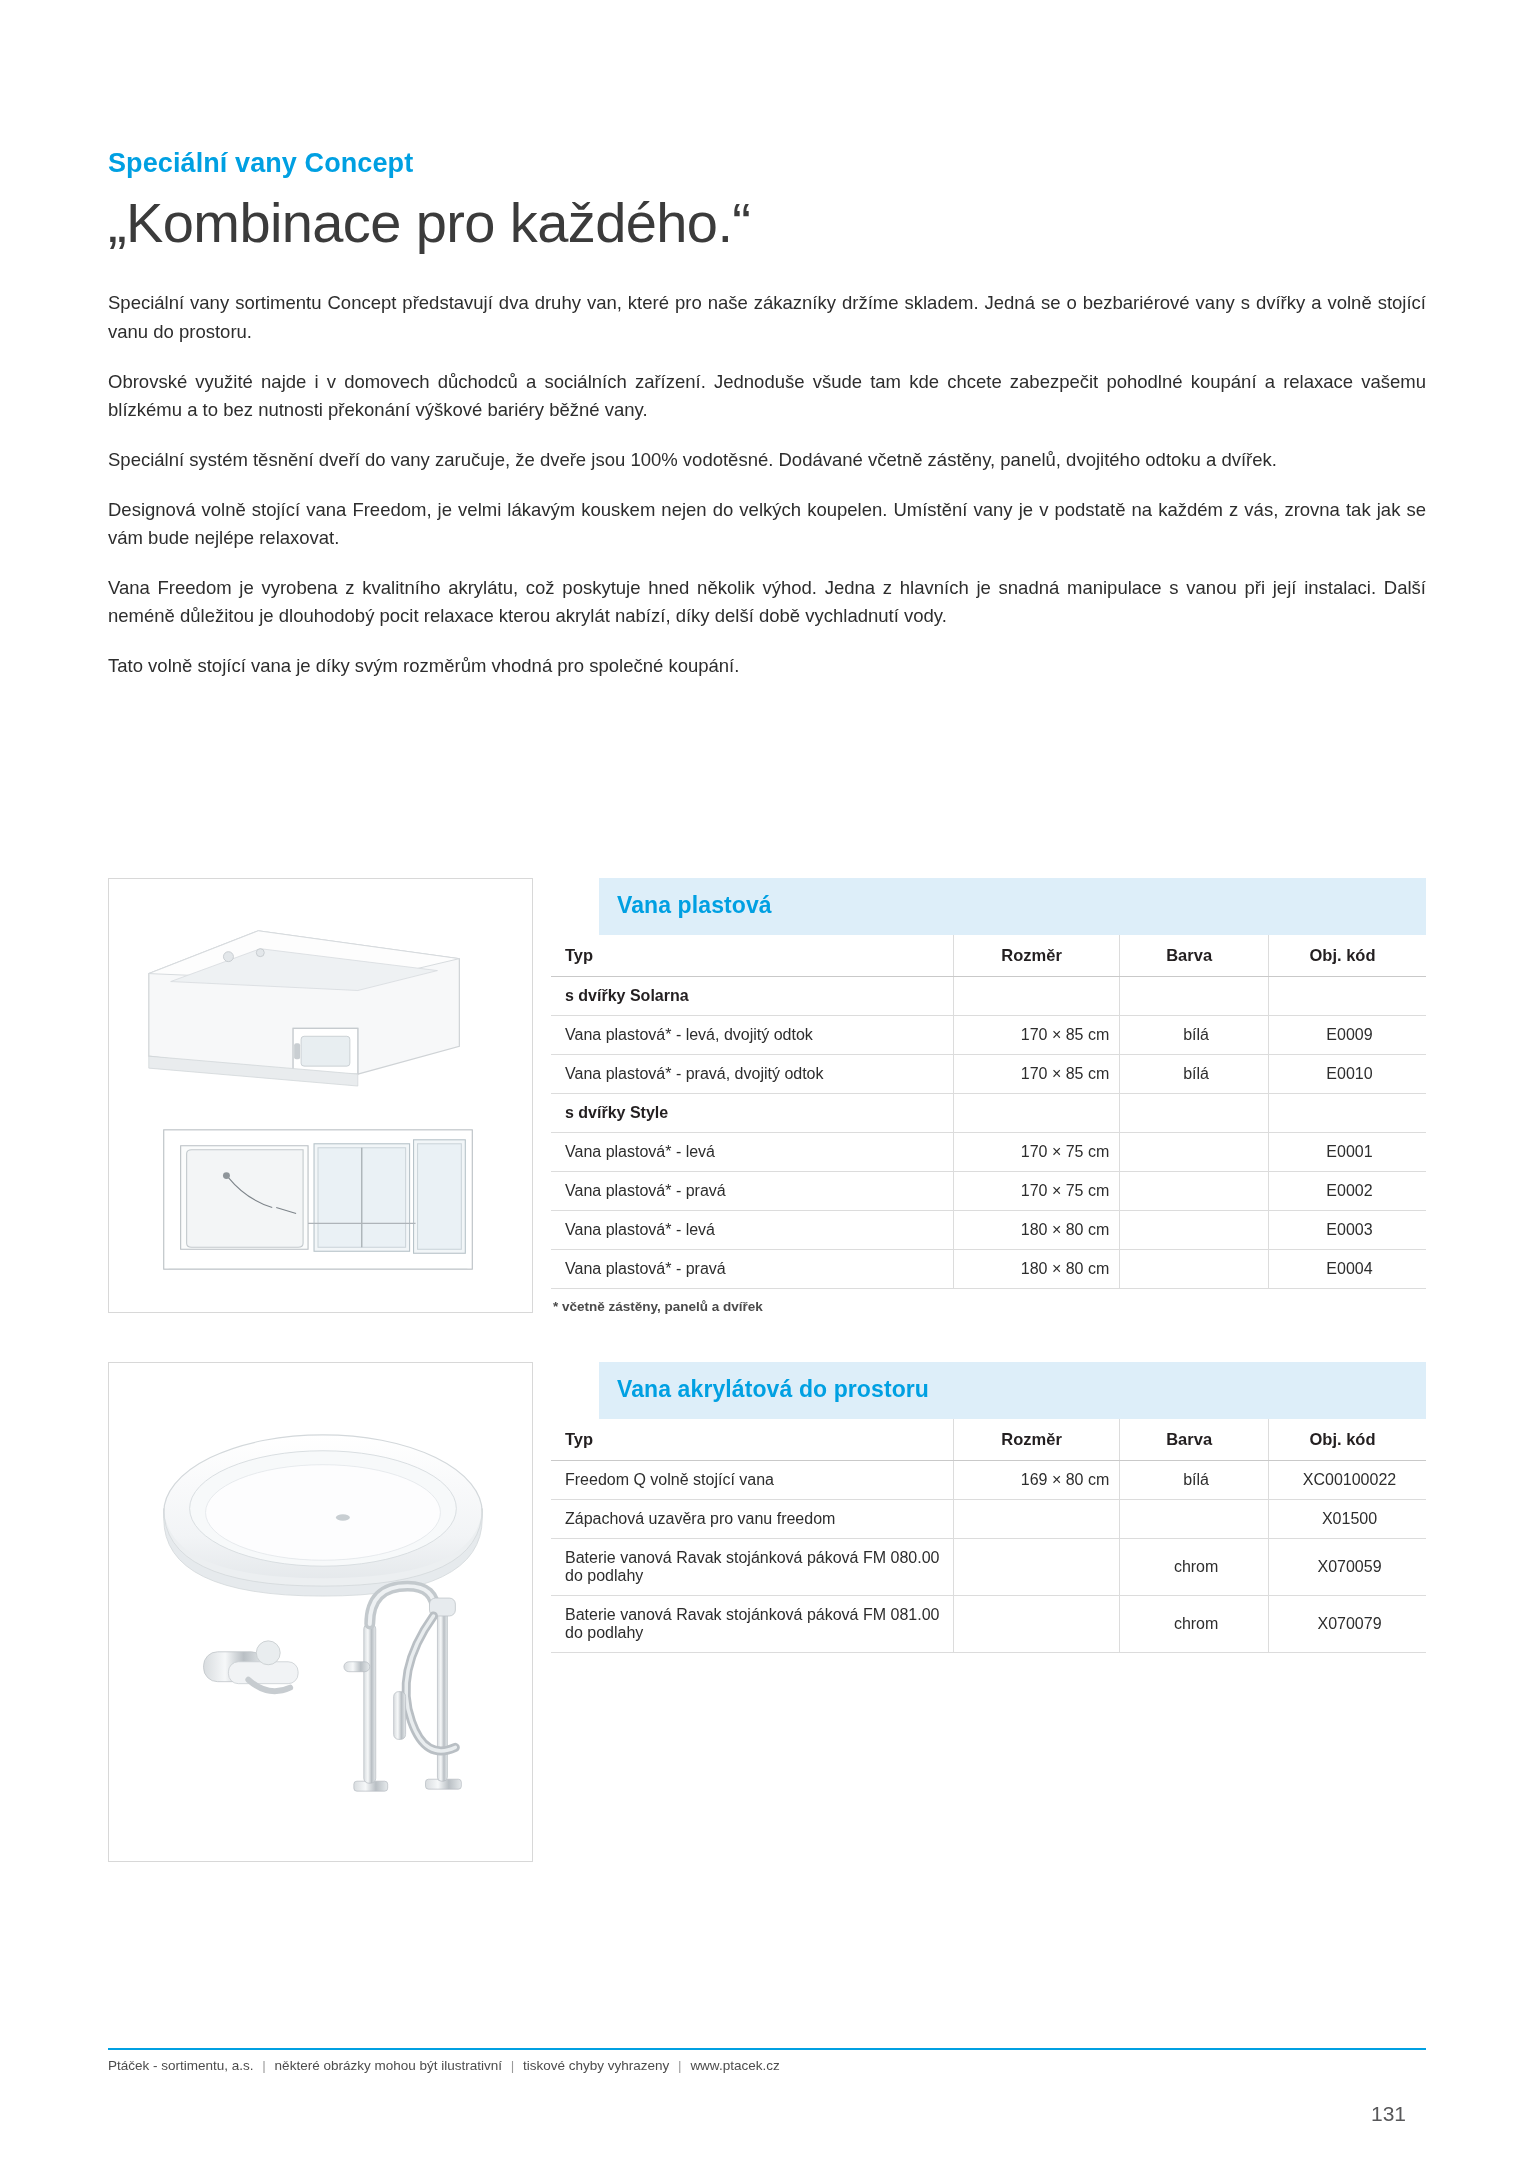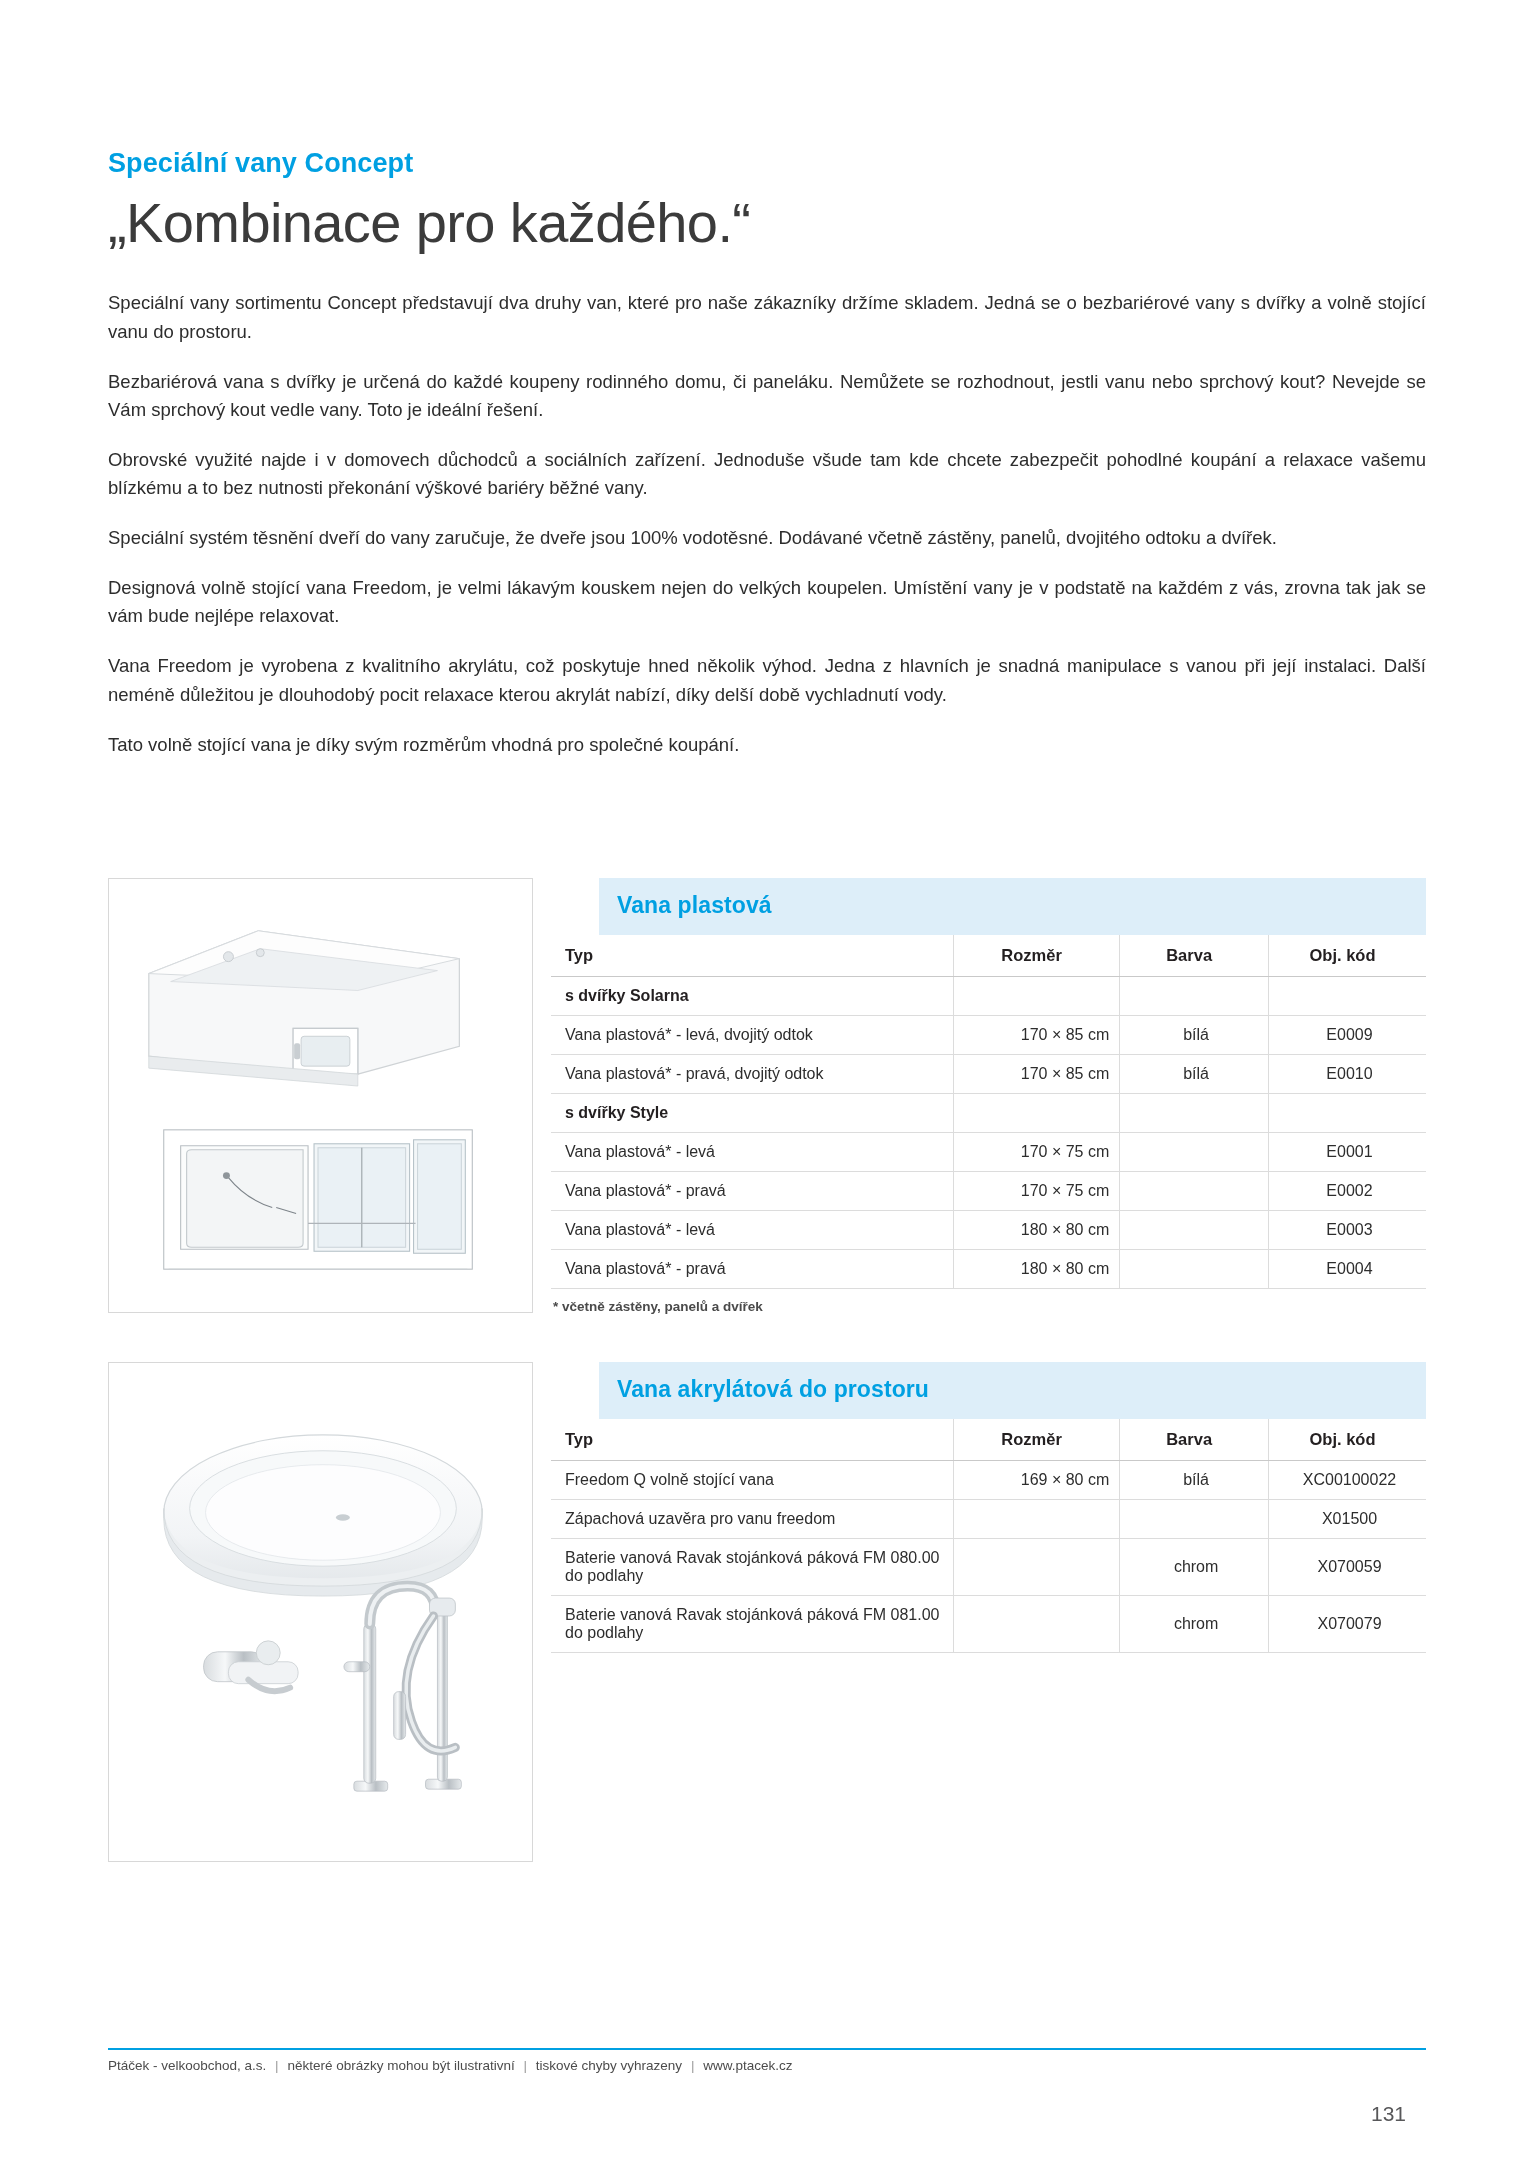--- a/index.html
+++ b/index.html
@@ -166,21 +166,20 @@
 <body>
 
 <div class="page">
 
   <div class="content">
     <div class="eyebrow">Speciální vany Concept</div>
     <h1 class="headline">„Kombinace pro každého.“</h1>
 
     <div class="body-copy">
       <p>Speciální vany sortimentu Concept představují dva druhy van, které pro naše zákazníky držíme skladem. Jedná se o bezbariérové vany s dvířky a volně stojící vanu do prostoru.</p>
-      <p>Bezbariérová vana s dvířky je určená do každé koupeny rodinného domu, či paneláku. Nemůžete se rozhodnout, jestli vanu nebo sprchový kout? Nevejde se Vám sprchový kout vedle vany. Toto je ideální řešení.</p>
       <p>Obrovské využité najde i v domovech důchodců a sociálních zařízení. Jednoduše všude tam kde chcete zabezpečit pohodlné koupání a relaxace vašemu blízkému a to bez nutnosti překonání výškové bariéry běžné vany.</p>
       <p>Speciální systém těsnění dveří do vany zaručuje, že dveře jsou 100% vodotěsné. Dodávané včetně zástěny, panelů, dvojitého odtoku a dvířek.</p>
       <p>Designová volně stojící vana Freedom, je velmi lákavým kouskem nejen do velkých koupelen. Umístění vany je v podstatě na každém z vás, zrovna tak jak se vám bude nejlépe relaxovat.</p>
       <p>Vana Freedom je vyrobena z kvalitního akrylátu, což poskytuje hned několik výhod. Jedna z hlavních je snadná manipulace s vanou při její instalaci. Další neméně důležitou je dlouhodobý pocit relaxace kterou akrylát nabízí, díky delší době vychladnutí vody.</p>
       <p class="last">Tato volně stojící vana je díky svým rozměrům vhodná pro společné koupání.</p>
     </div>
   </div>
 
   <div class="block block-1">
 
@@ -373,21 +372,21 @@
             <td class="c-bar vert-sep">chrom</td>
             <td class="c-obj vert-sep">X070079</td>
           </tr>
         </tbody>
       </table>
     </div>
   </div>
 
   <div class="footer-rule"></div>
   <div class="footer-text">
-    <span>Ptáček - velkoobchod, a.s.</span>
+    <span>Ptáček - sortimentu, a.s.</span>
     <span class="sep">|</span>
     <span>některé obrázky mohou být ilustrativní</span>
     <span class="sep">|</span>
     <span>tiskové chyby vyhrazeny</span>
     <span class="sep">|</span>
     <span>www.ptacek.cz</span>
   </div>
   <div class="page-num">131</div>
 
 </div>

